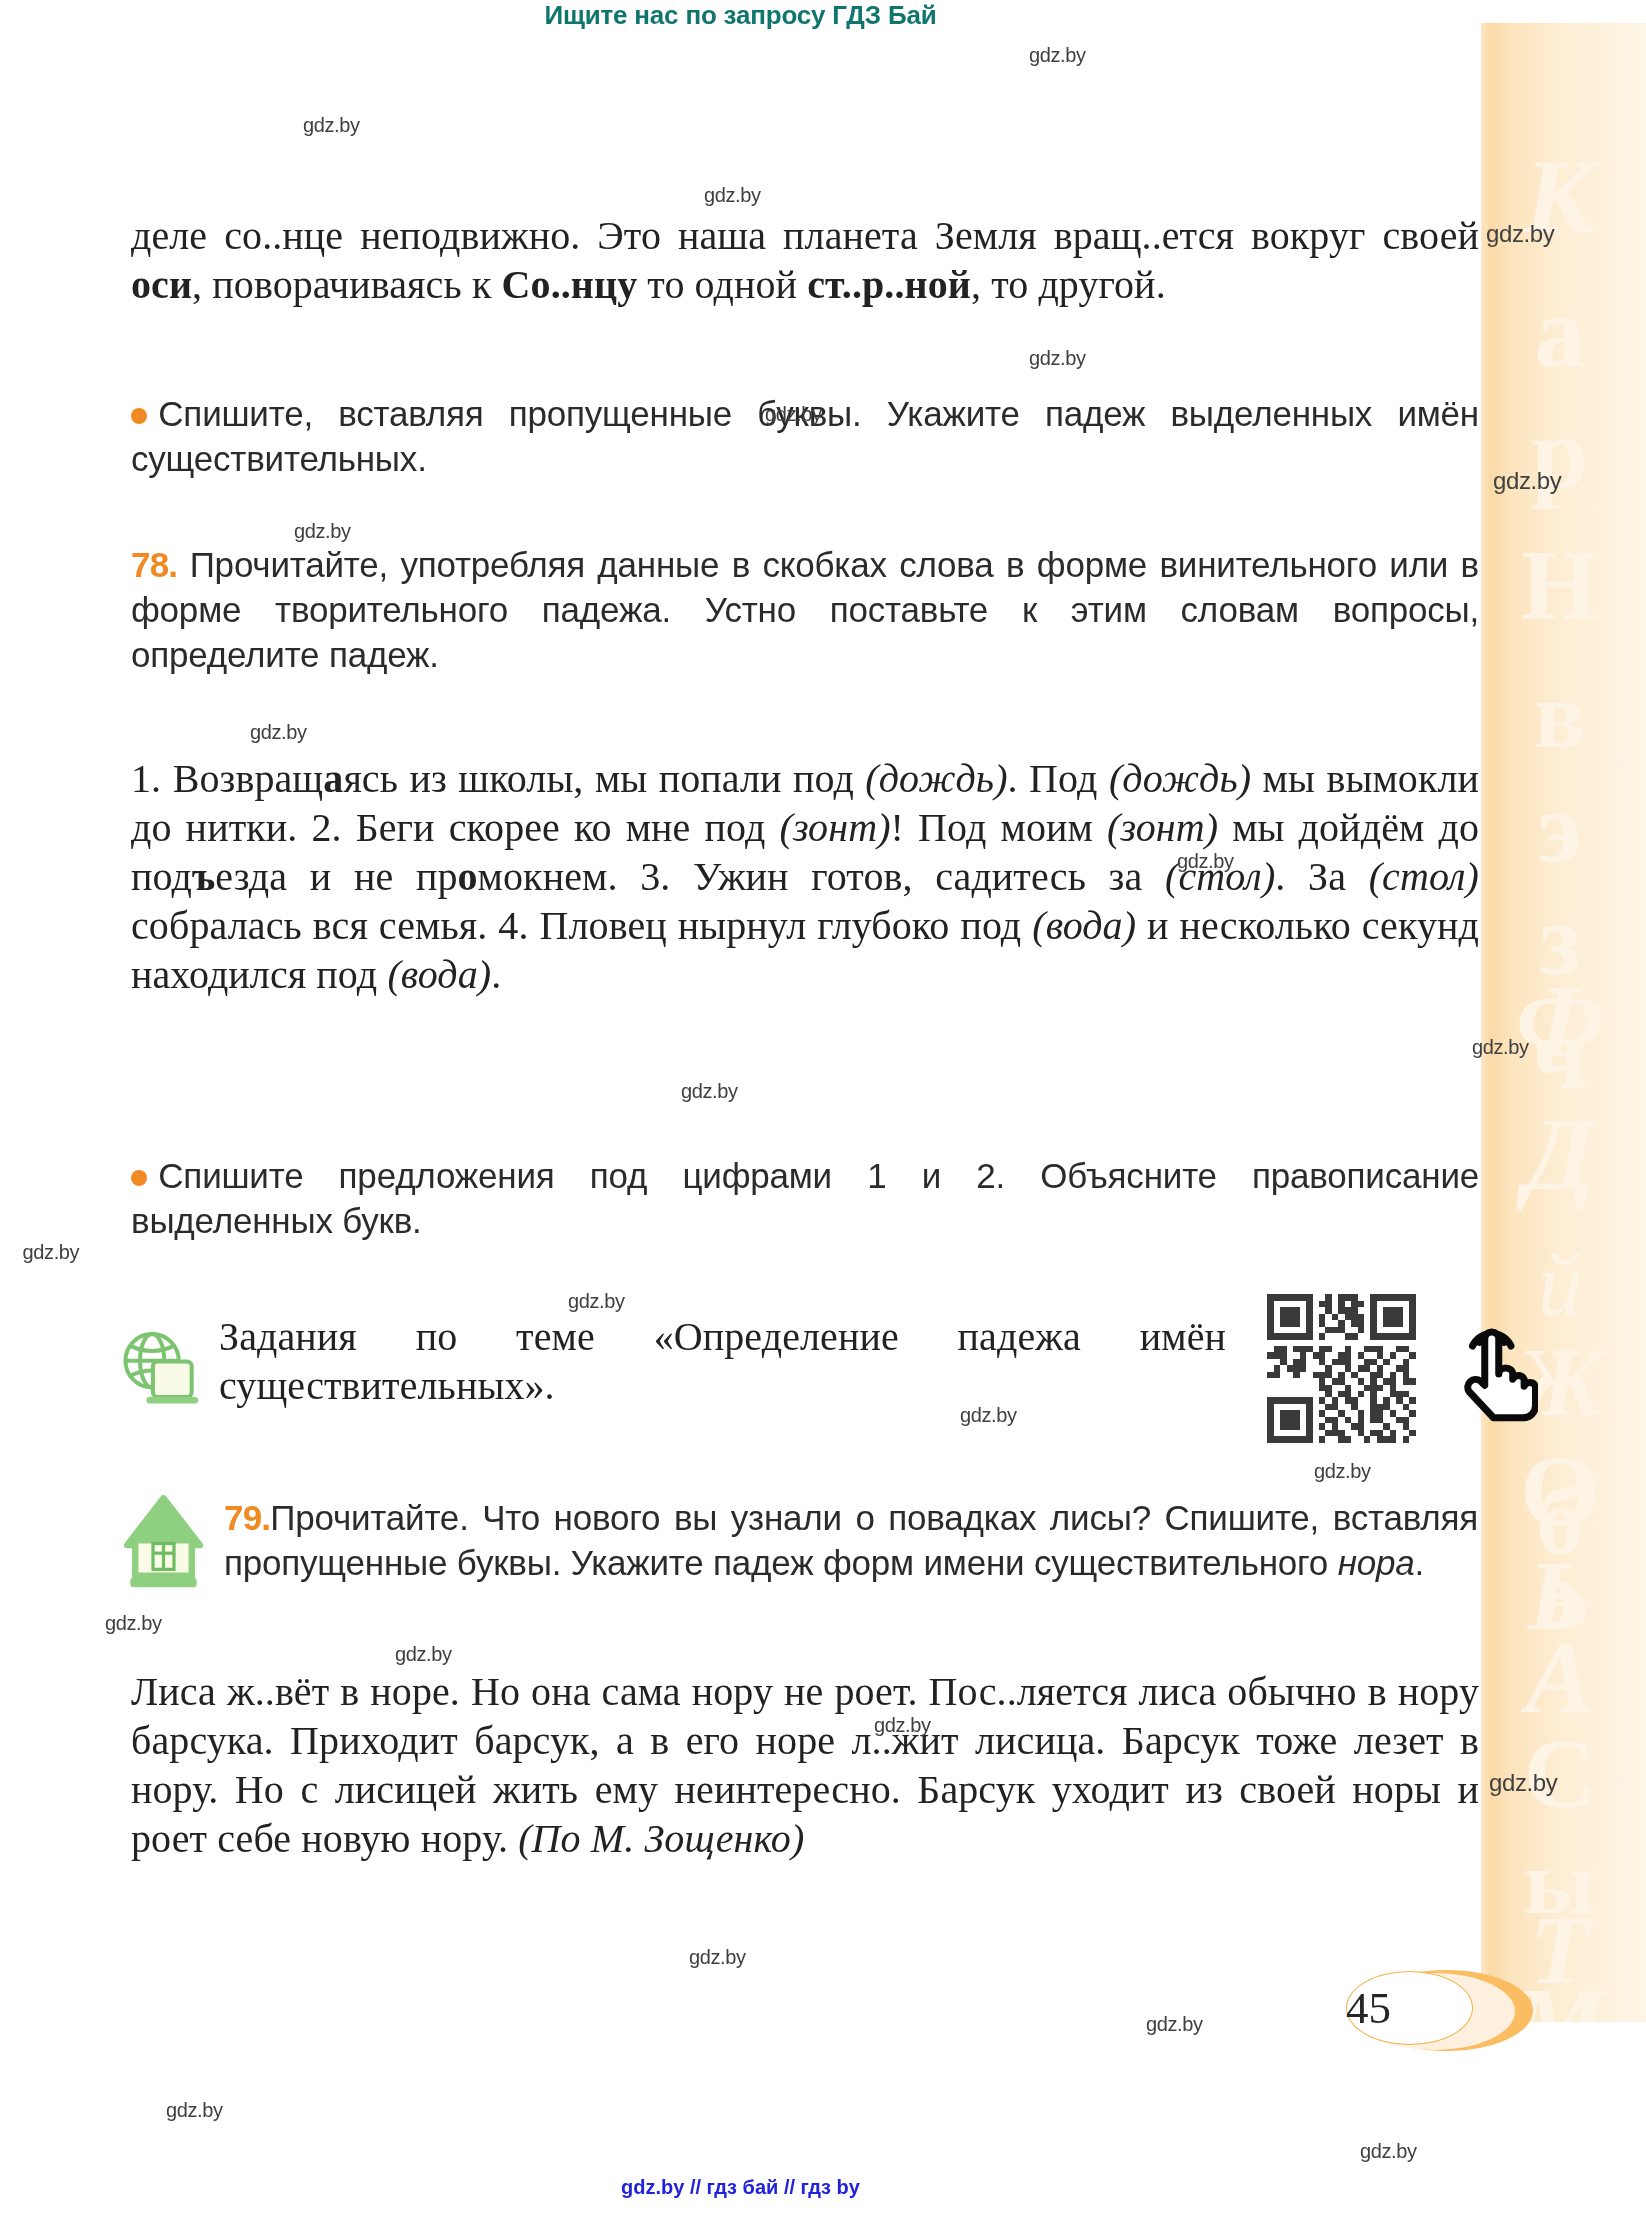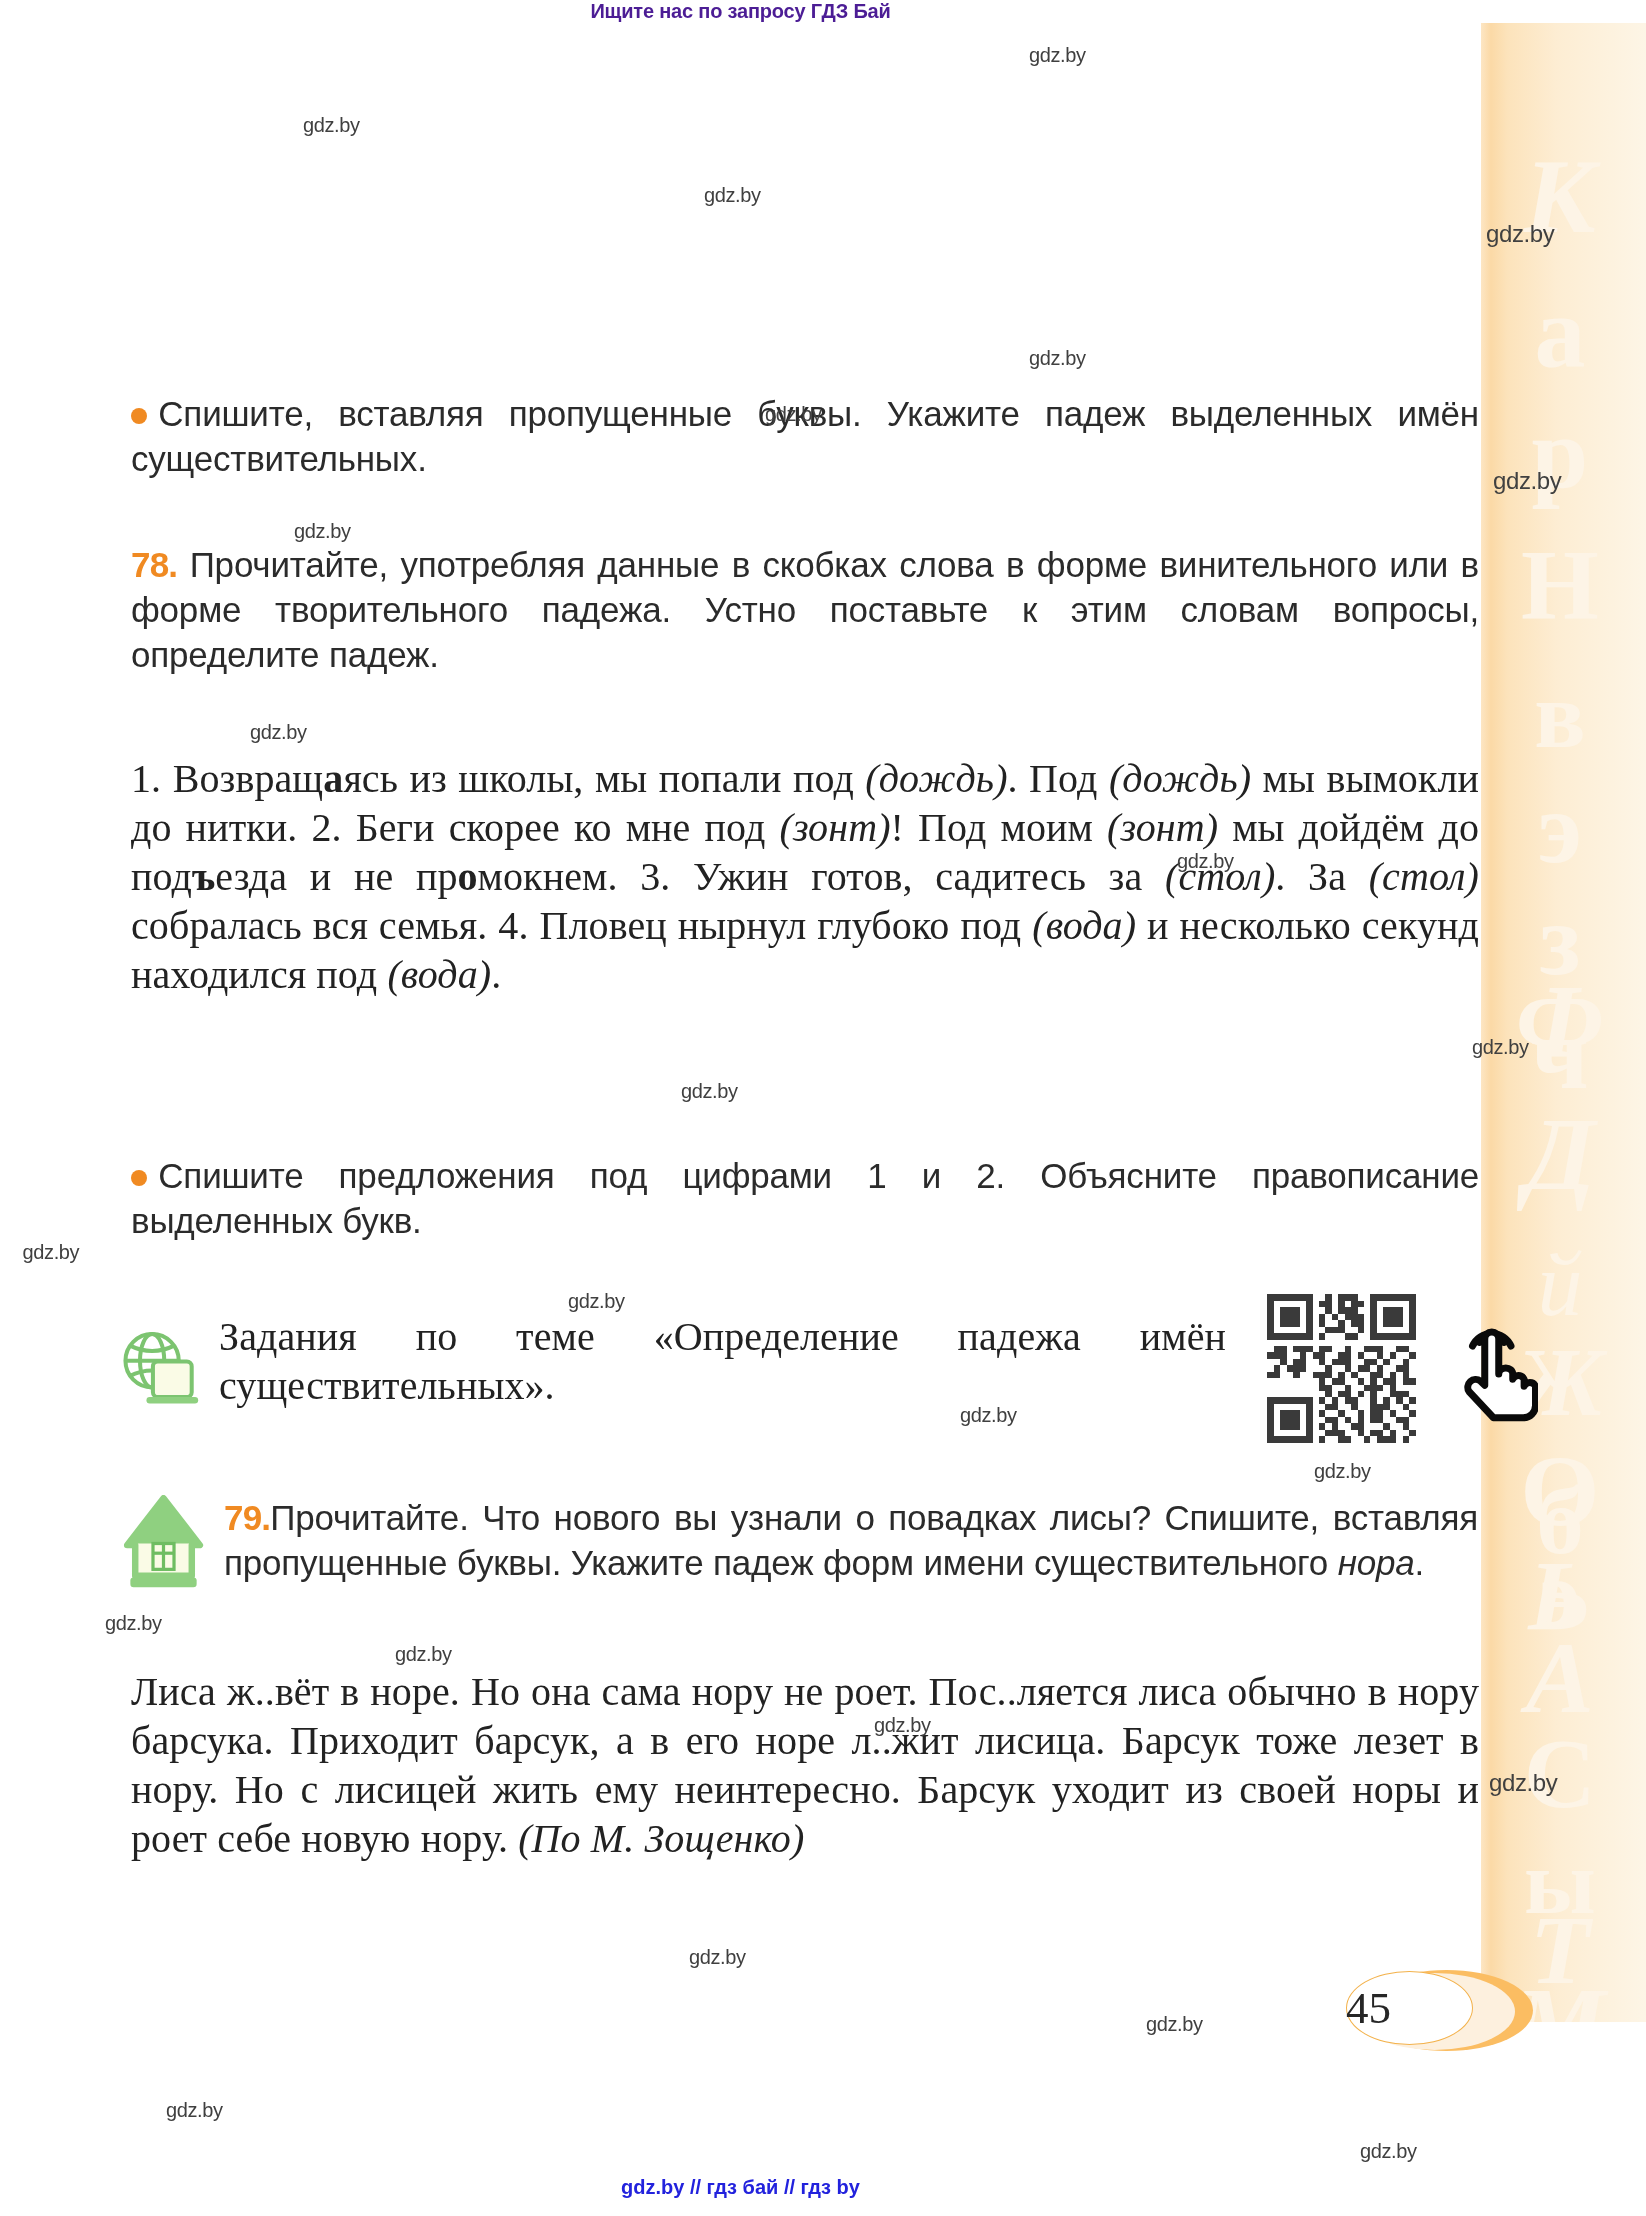--- a/index.html
+++ b/index.html
@@ -17,23 +17,23 @@
   }
 
   
   .promo-banner {
     position: absolute;
     top: 0px;
     left: 0;
     width: 1481px;
     text-align: center;
     font-family: "Liberation Sans", sans-serif;
-    font-size: 20px;
+    font-size: 26px;
     font-weight: 600;
-    color: #4c1d95;
+    color: #0f766e;
     letter-spacing: -0.2px;
     white-space: nowrap;
   }
 
   
   .sidebar {
     position: absolute;
     top: 22.6px;
     left: 1481px;
     width: 165px;
@@ -254,20 +254,23 @@
         <div class="sb-letter" style="top: 1451px; font-size: 95px; font-style: normal; font-weight: bold;">б</div>
         <div class="sb-letter" style="top: 1523px; font-size: 97px; font-style: normal; font-weight: bold;">э</div>
         <div class="sb-letter" style="top: 1604px; font-size: 102px; font-style: italic; font-weight: bold;">А</div>
         <div class="sb-letter" style="top: 1701px; font-size: 100px; font-style: normal; font-weight: bold;">С</div>
         <div class="sb-letter" style="top: 1813px; font-size: 92px; font-style: normal; font-weight: bold;">ы</div>
         <div class="sb-letter" style="top: 1878px; font-size: 98px; font-style: italic; font-weight: bold;">Т</div>
         <div class="sb-letter" style="top: 1950px; font-size: 103px; font-style: italic; font-weight: bold;">М</div>
       </div>
   </div>
 
+  <div class="col serif-par" style="top:211px;">
+    <span id="par-cont"><span>деле со..нце неподвижно. Это наша планета Земля вращ..ется вокруг своей </span><span class="b">оси</span><span>, поворачиваясь к </span><span class="b">Со..нцу</span><span> то одной </span><span class="b">ст..р..ной</span><span>, то другой.</span></span>
+  </div>
 
   <div class="col sans-par" style="top:391px;">
     <span class="bullet-dot"></span><span>Спишите, вставляя пропущенные буквы. Укажите падеж выделенных имён существительных.</span>
   </div>
 
   <div class="col sans-par" style="top:542px;">
     <span class="ex-num">78.</span>
     <span>Прочитайте, употребляя данные в скобках слова в форме винительного или в форме творительного падежа. Устно поставьте к этим словам вопросы, определите падеж.</span>
   </div>
 

